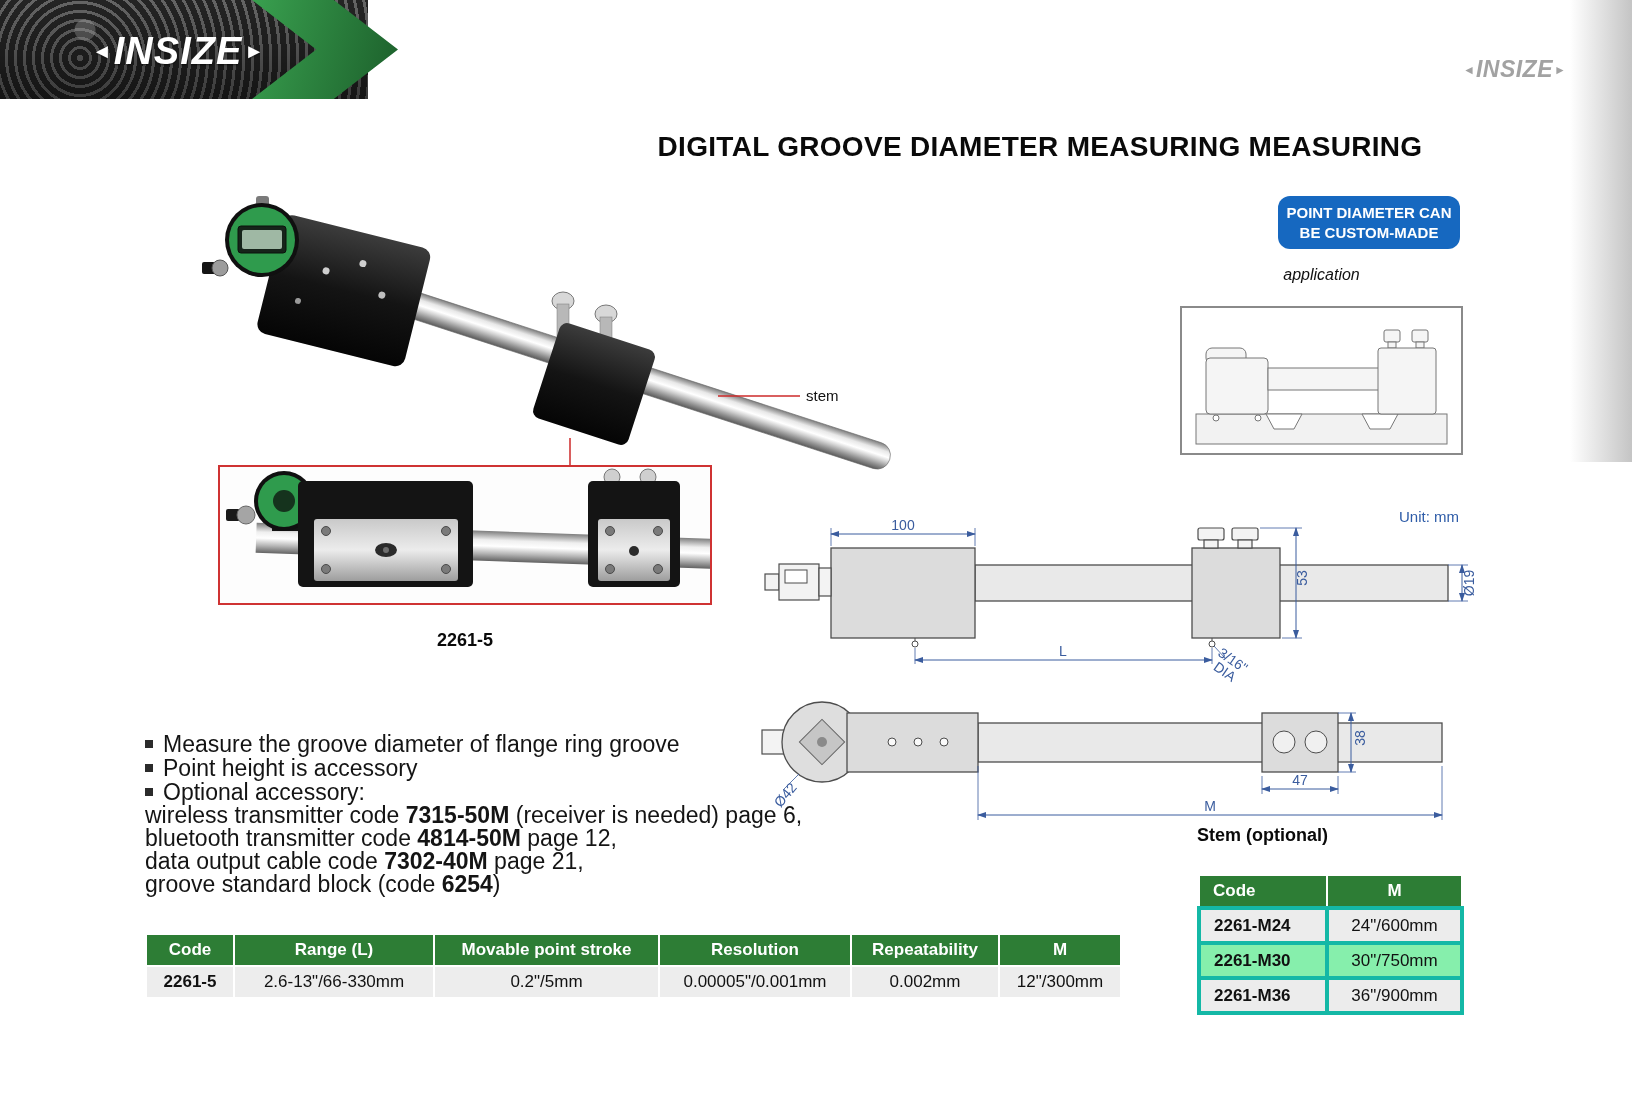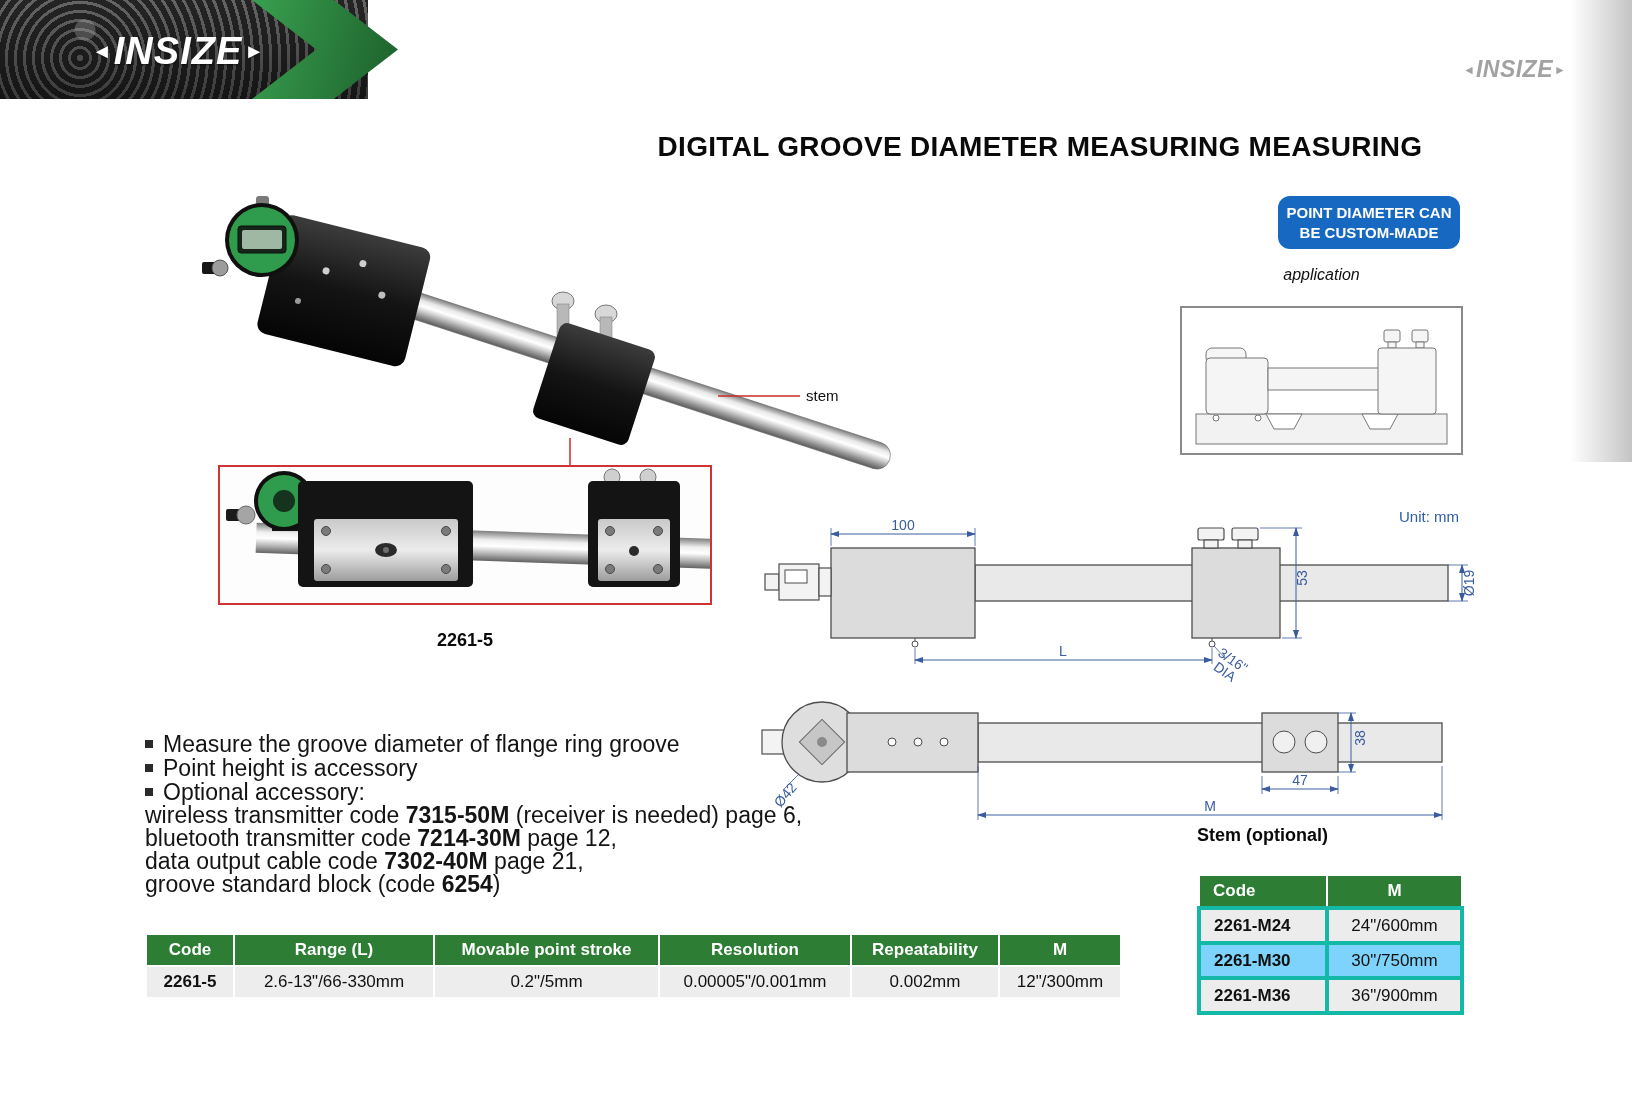--- a/index.html
+++ b/index.html
@@ -71,21 +71,21 @@
     padding:0;text-align:center;}
   .spec td{background:#ededed;height:30px;border:2px solid #fff;text-align:center;padding:0;color:#111;}
   .spec td.codecell{font-weight:bold;}
 
   .stem-title{position:absolute;left:1197px;top:825px;font-size:18px;font-weight:bold;color:#0a0a0a;}
   .stemtab{position:absolute;left:1197px;top:874px;border-collapse:collapse;table-layout:fixed;font-size:17px;}
   .stemtab th{background:#2d7d35;color:#fff;height:28px;border:2px solid #fff;font-weight:bold;}
   .stemtab th.codecol{text-align:left;padding-left:13px;}
   .stemtab th.mcol{text-align:center;}
   .stemtab td{height:29px;border:4px solid #14b8a6;color:#111;background:#ececec;}
-  .stemtab tr:nth-child(3) td{background:#7dd3fc;}
+  .stemtab tr:nth-child(3) td{background:#86efac;}
   .stemtab td.code{font-weight:bold;text-align:left;padding-left:13px;}
   .stemtab td.mval{text-align:center;}
 </style>
 </head>
 <body>
 
 <div class="page">
 
   <div class="header-photo"></div>
   <div class="header-arrow"></div>
@@ -329,21 +329,21 @@
       <span>Point height is accessory</span>
     </div>
     <div class="feat-line">
       <span class="sq"></span>
       <span>Optional accessory:</span>
     </div>
     <div class="opt-line">
       <span>wireless transmitter code </span><b>7315-50M</b><span> (receiver is needed) page 6,</span>
     </div>
     <div class="opt-line">
-      <span>bluetooth transmitter code </span><b>7214-30M</b><span> page 12,</span>
+      <span>bluetooth transmitter code </span><b>4814-50M</b><span> page 12,</span>
     </div>
     <div class="opt-line">
       <span>data output cable code </span><b>7302-40M</b><span> page 21,</span>
     </div>
     <div class="opt-line">
       <span>groove standard block (code </span><b>6254</b><span>)</span>
     </div>
   </div>
 
   <table class="spec">

